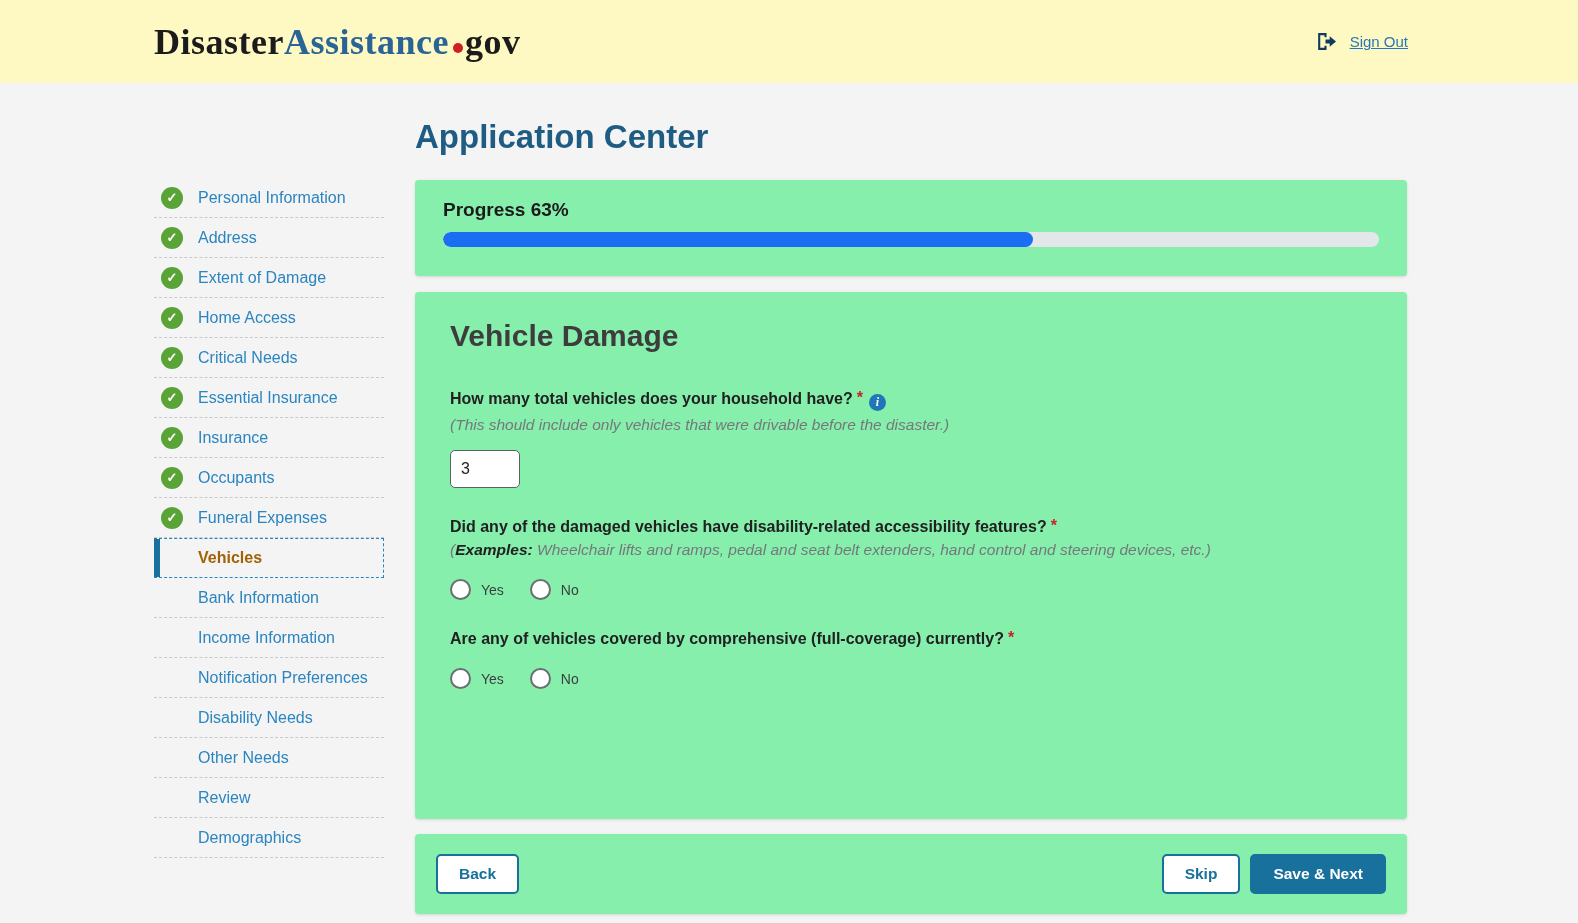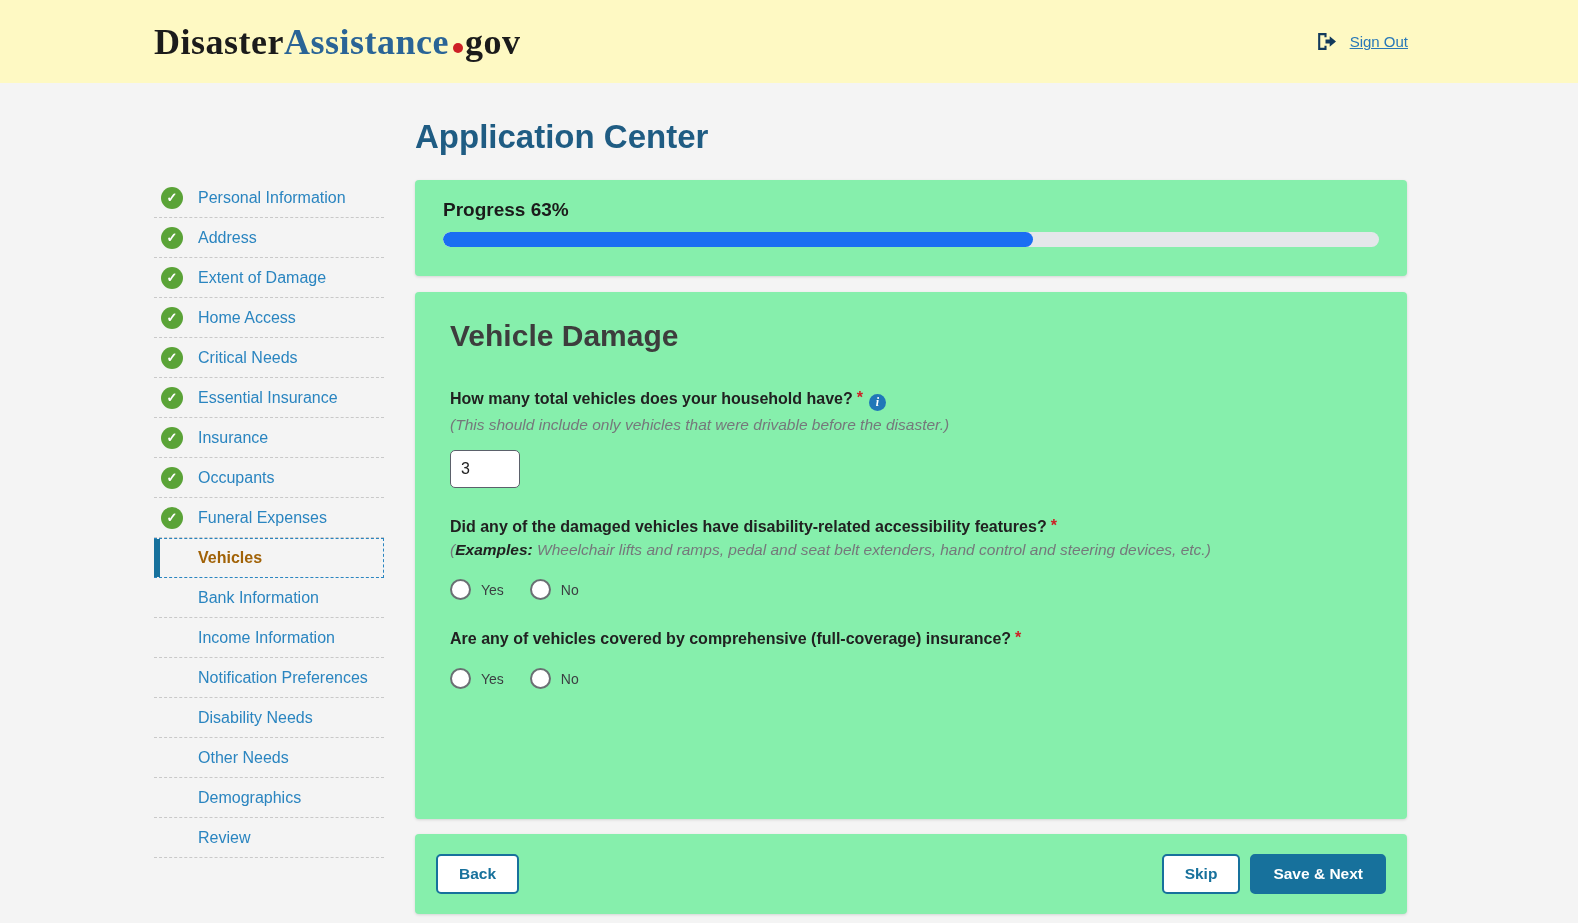--- a/index.html
+++ b/index.html
@@ -176,24 +176,24 @@
     <div class="nav-item">
       <span>Notification Preferences</span>
     </div>
     <div class="nav-item">
       <span>Disability Needs</span>
     </div>
     <div class="nav-item">
       <span>Other Needs</span>
     </div>
     <div class="nav-item">
+      <span>Review</span>
+    </div>
+    <div class="nav-item">
       <span>Demographics</span>
-    </div>
-    <div class="nav-item">
-      <span>Review</span>
     </div>
   </nav>
 
   <main class="main">
     <h1 class="page-title">Application Center</h1>
 
     <section class="card progress-card">
       <div class="progress-label">Progress 63%</div>
       <div class="progress-track">
         <div class="progress-fill" style="width: 63%;"></div>
@@ -226,21 +226,21 @@
           </div>
           <div class="radio-opt">
             <span class="radio-circle"></span>
             <span class="radio-text">No</span>
           </div>
         </div>
       </div>
 
       <div class="question">
         <div class="q-label">
-          <span>Are any of vehicles covered by comprehensive (full-coverage) insurance?</span><span class="req">*</span>
+          <span>Are any of vehicles covered by comprehensive (full-coverage) currently?</span><span class="req">*</span>
         </div>
         <div class="radio-row">
           <div class="radio-opt">
             <span class="radio-circle"></span>
             <span class="radio-text">Yes</span>
           </div>
           <div class="radio-opt">
             <span class="radio-circle"></span>
             <span class="radio-text">No</span>
           </div>

